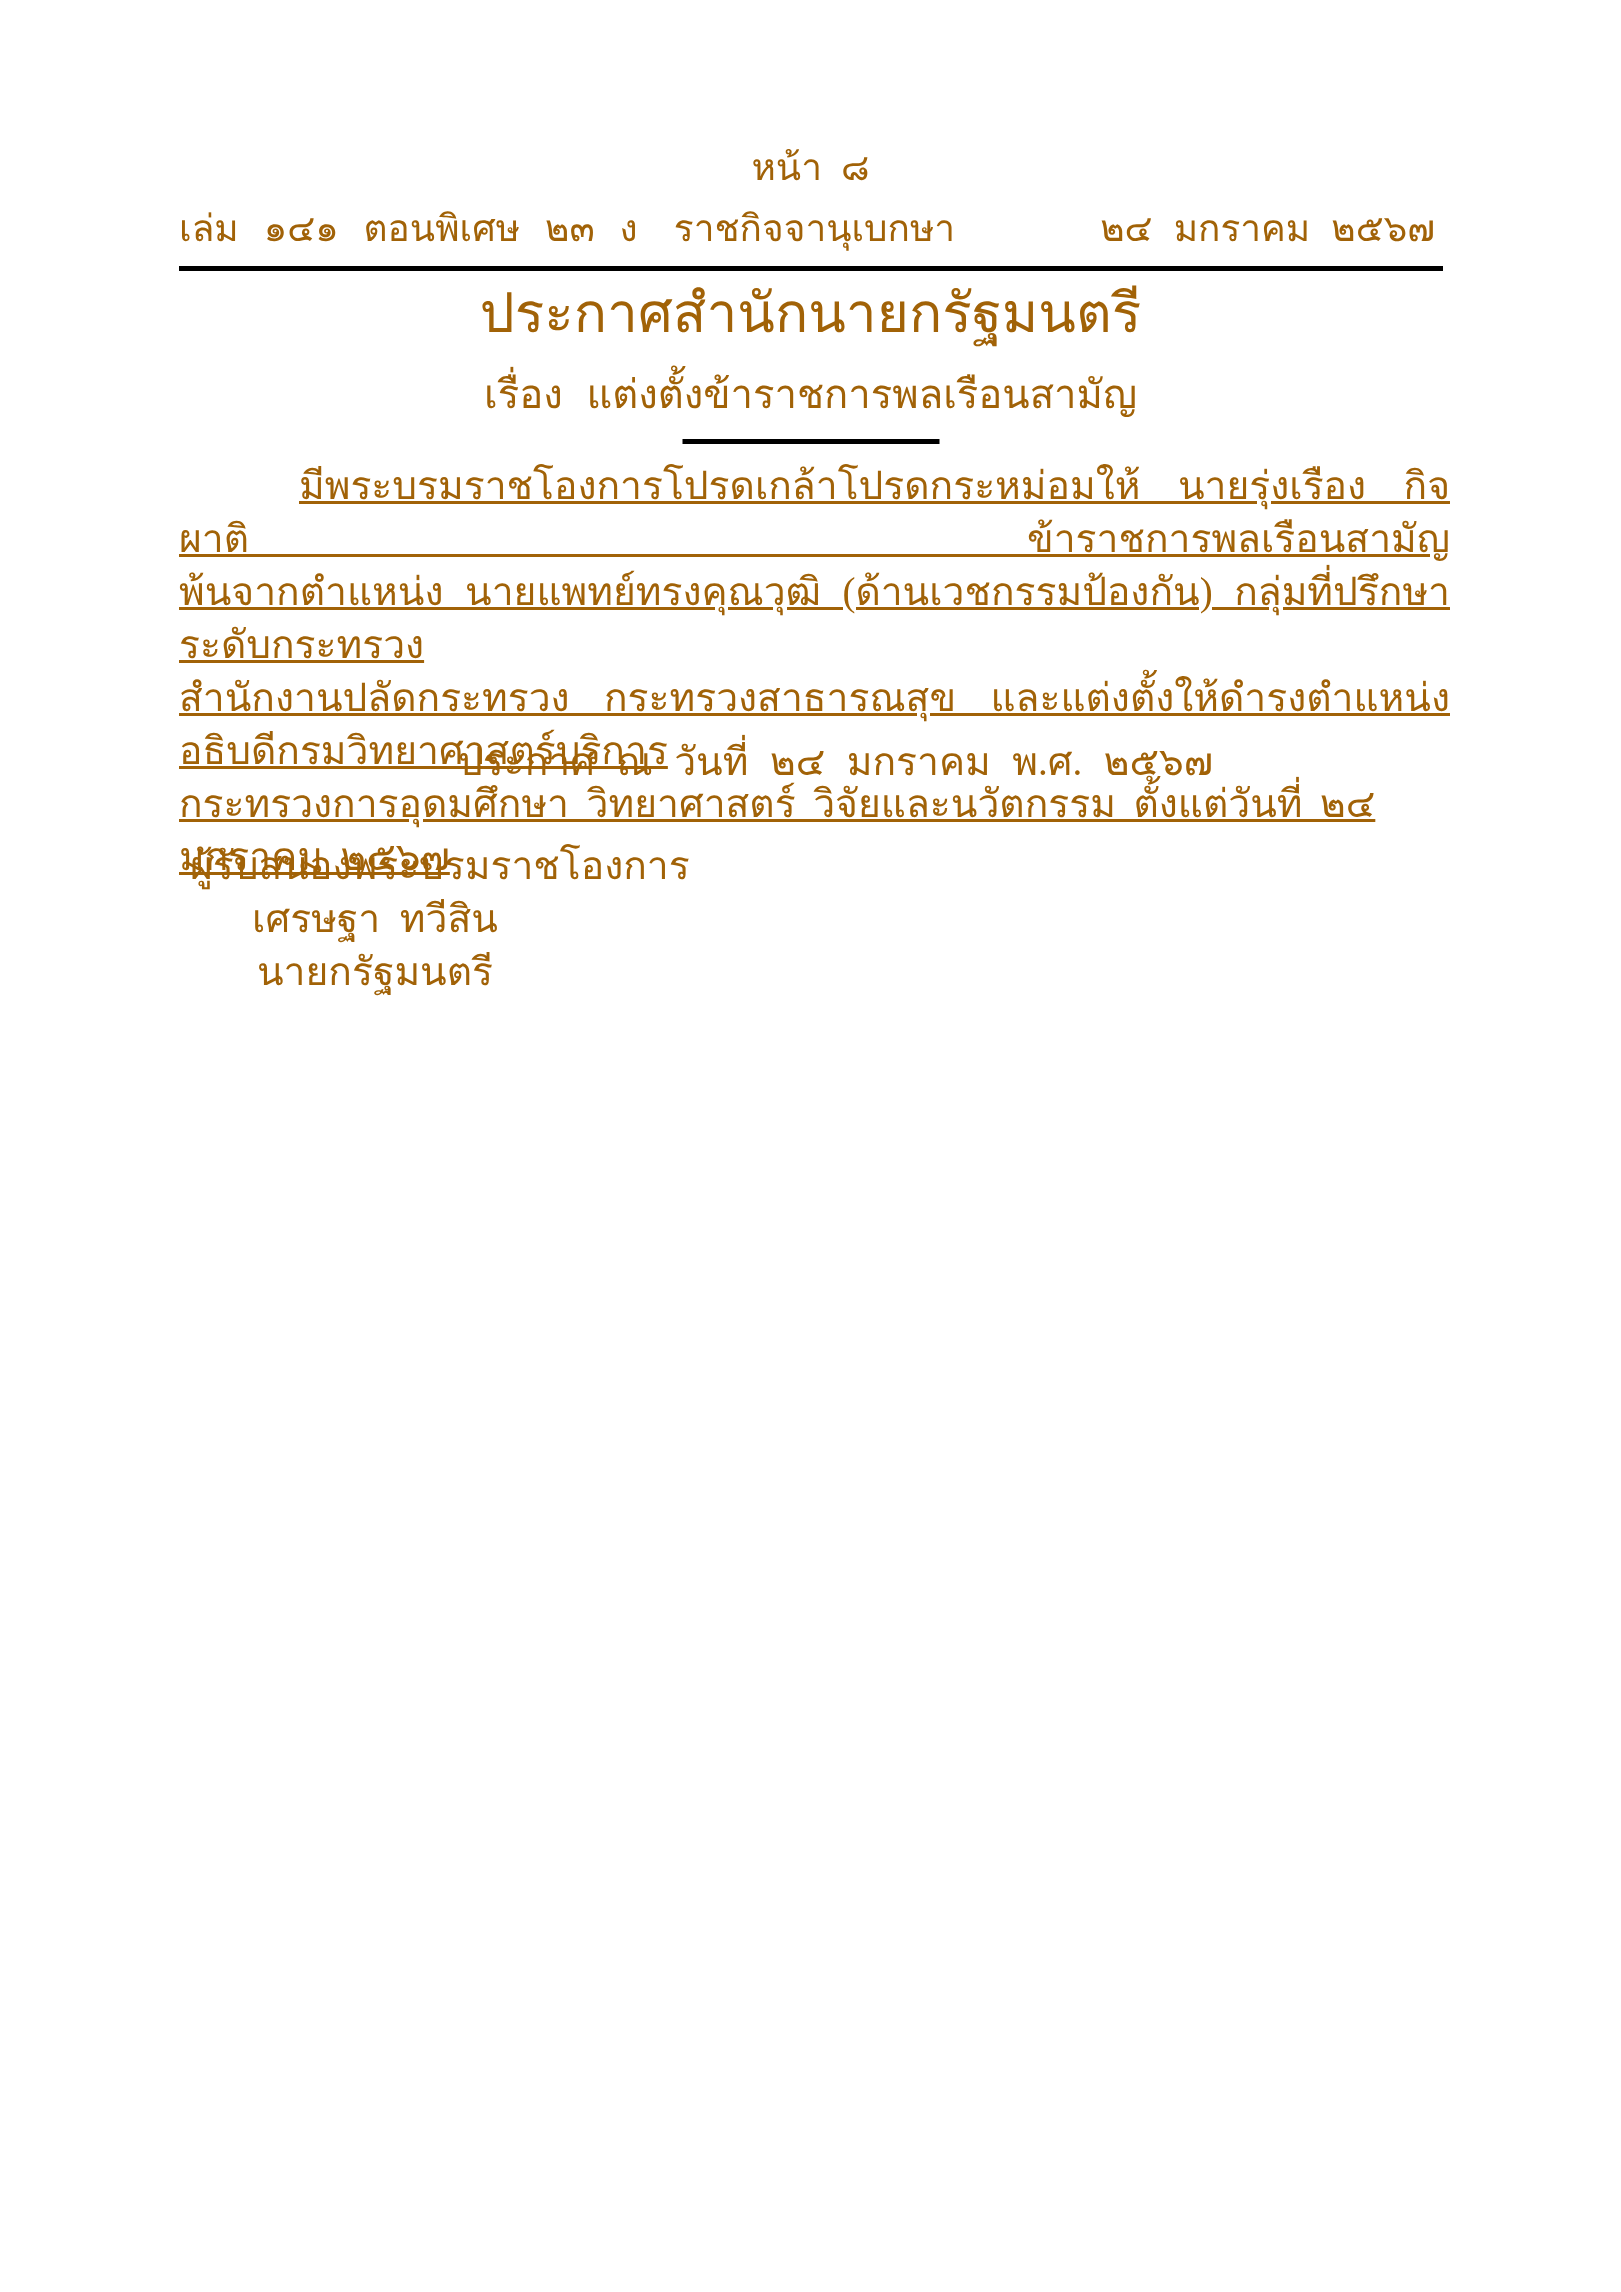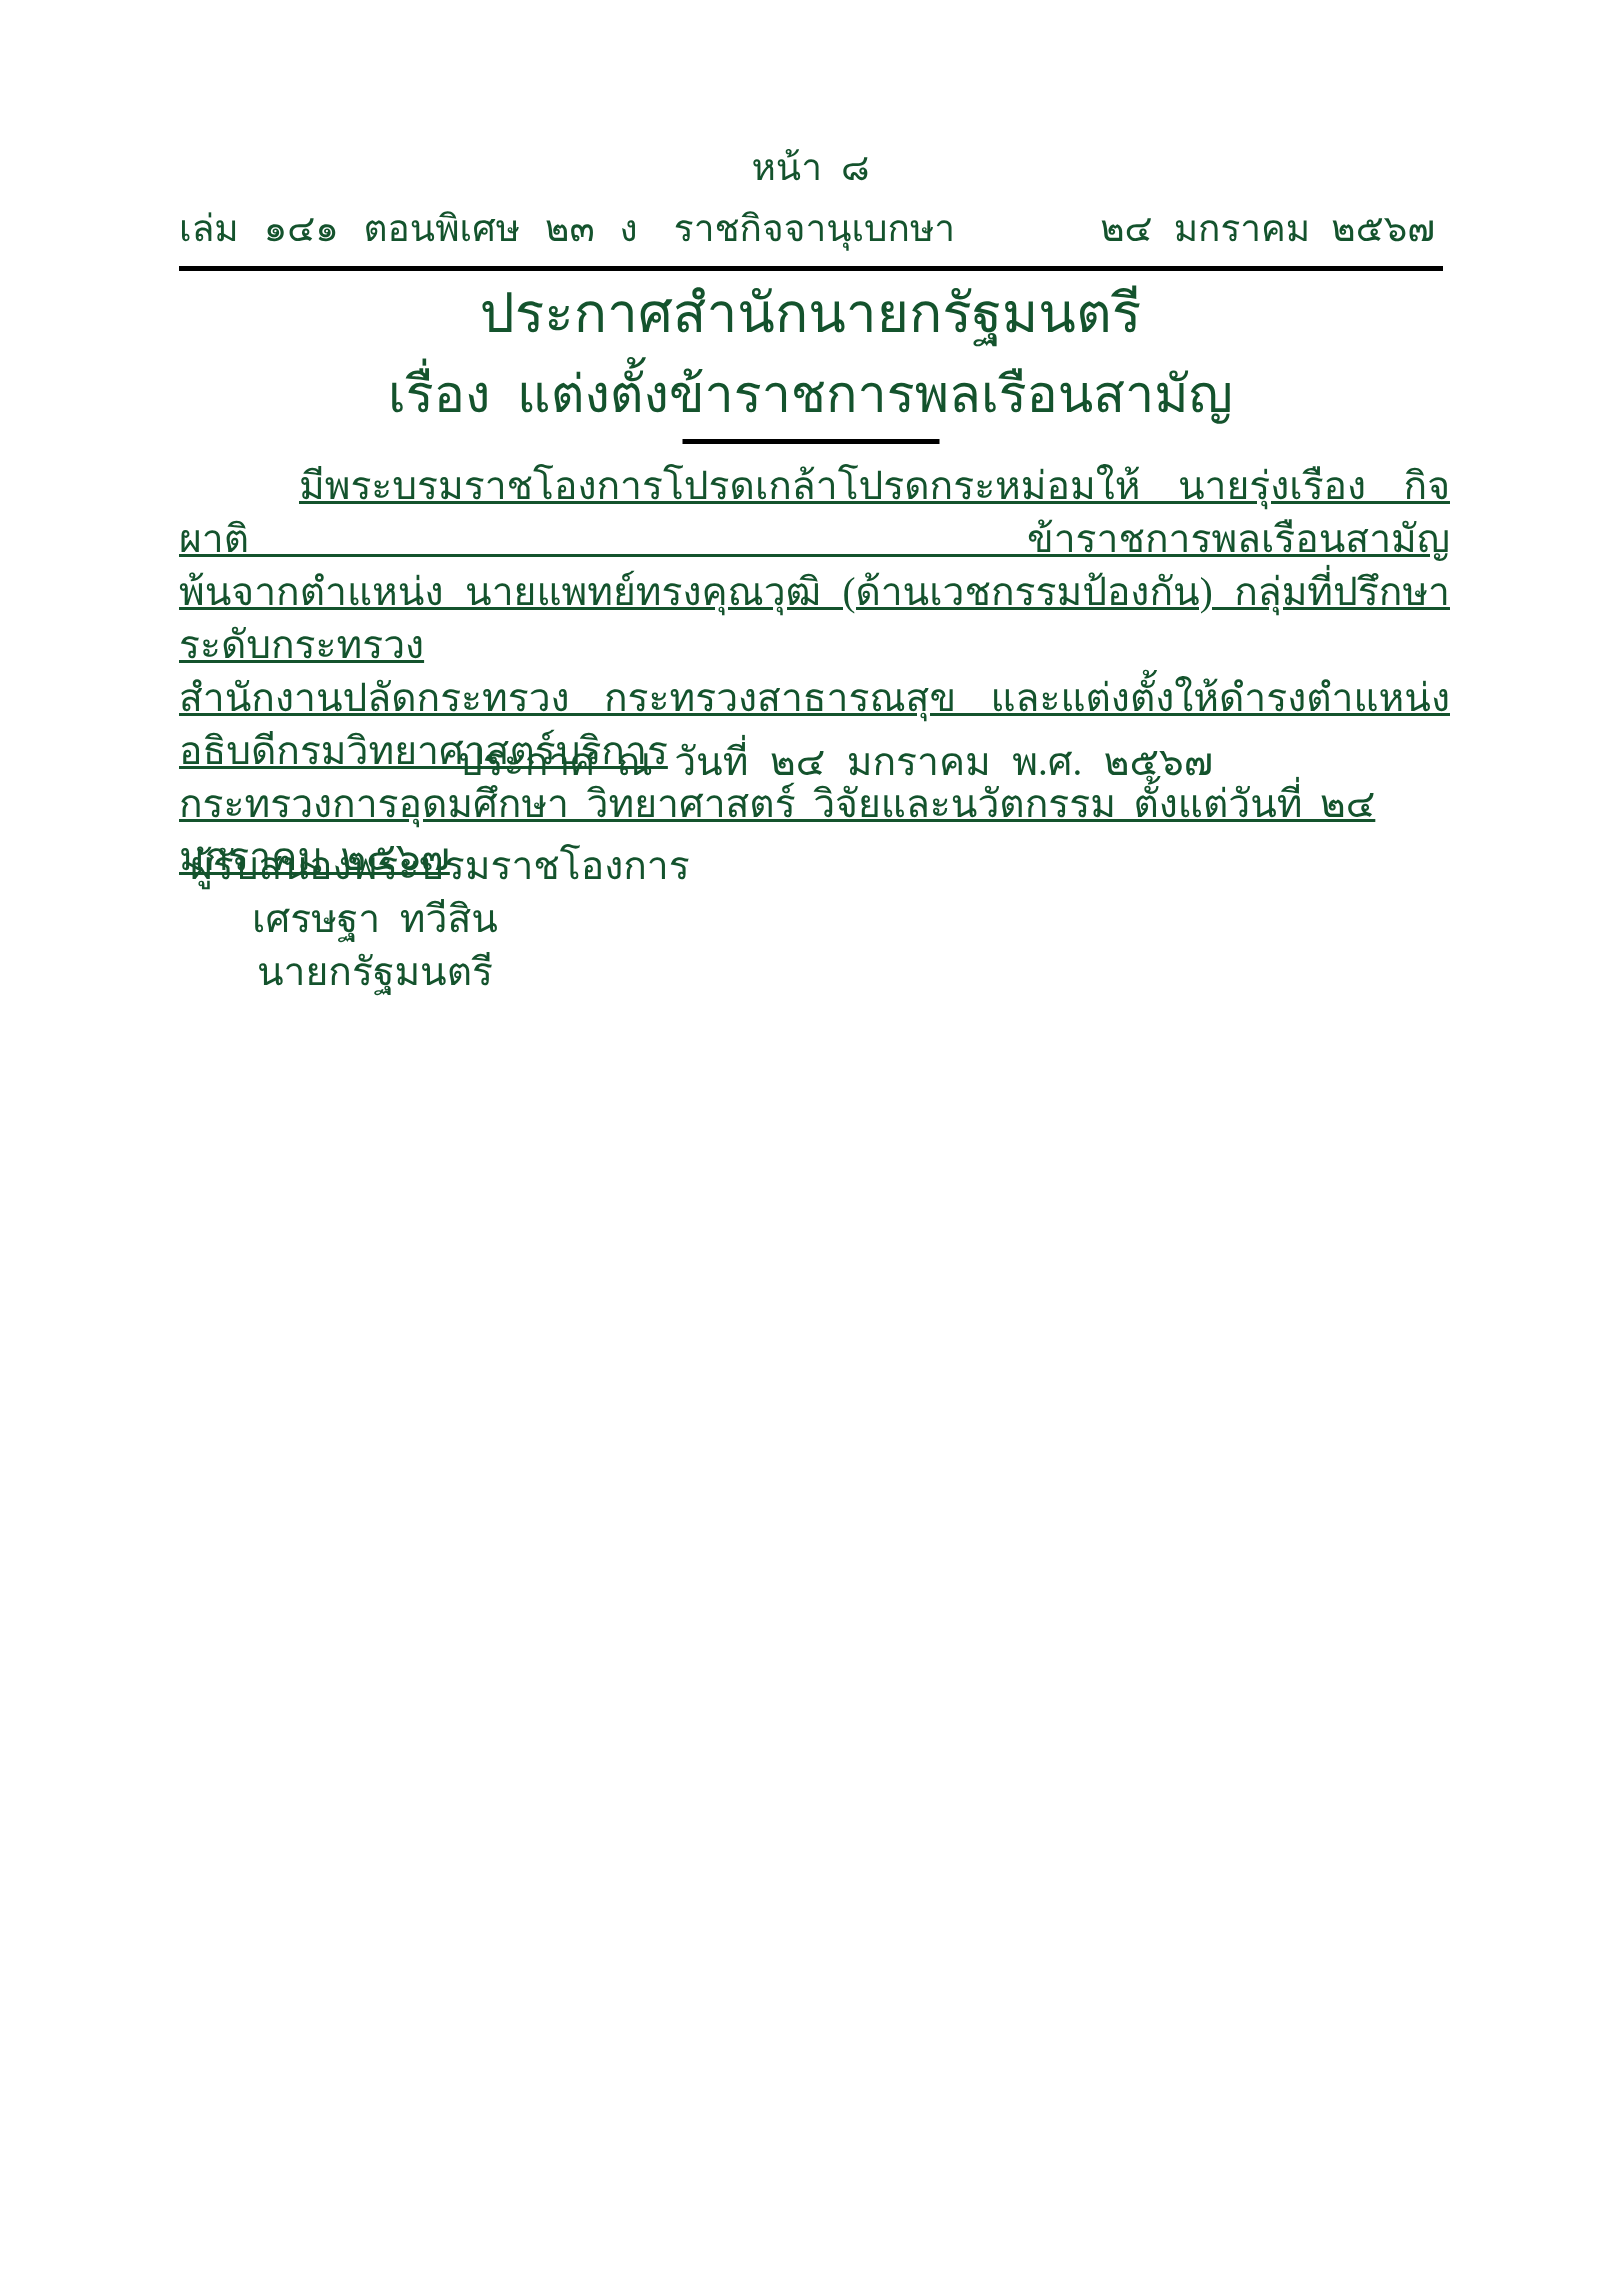--- a/index.html
+++ b/index.html
@@ -5,21 +5,21 @@
   html, body {
     margin: 0;
     padding: 0;
     background: #ffffff;
   }
   .page {
     position: relative;
     width: 1621px;
     height: 2293px;
     background: #ffffff;
-    color: #14532d;
+    color: #a16207;
     font-family: "Liberation Serif", serif;
     overflow: hidden;
   }
   .centered {
     position: absolute;
     left: 0;
     width: 100%;
     text-align: center;
   }
   .page-number {
@@ -66,21 +66,21 @@
     height: 4.9px;
     background: #000000;
   }
   .doc-title {
     top: 276px;
     font-size: 55px;
     line-height: 76px;
   }
   .doc-subject {
     top: 365px;
-    font-size: 52px;
+    font-size: 40px;
     line-height: 59px;
     word-spacing: 13.7px;
   }
   .subject-rule {
     position: absolute;
     top: 439px;
     left: 50%;
     transform: translateX(-50%);
     width: 257px;
     height: 4.9px;

